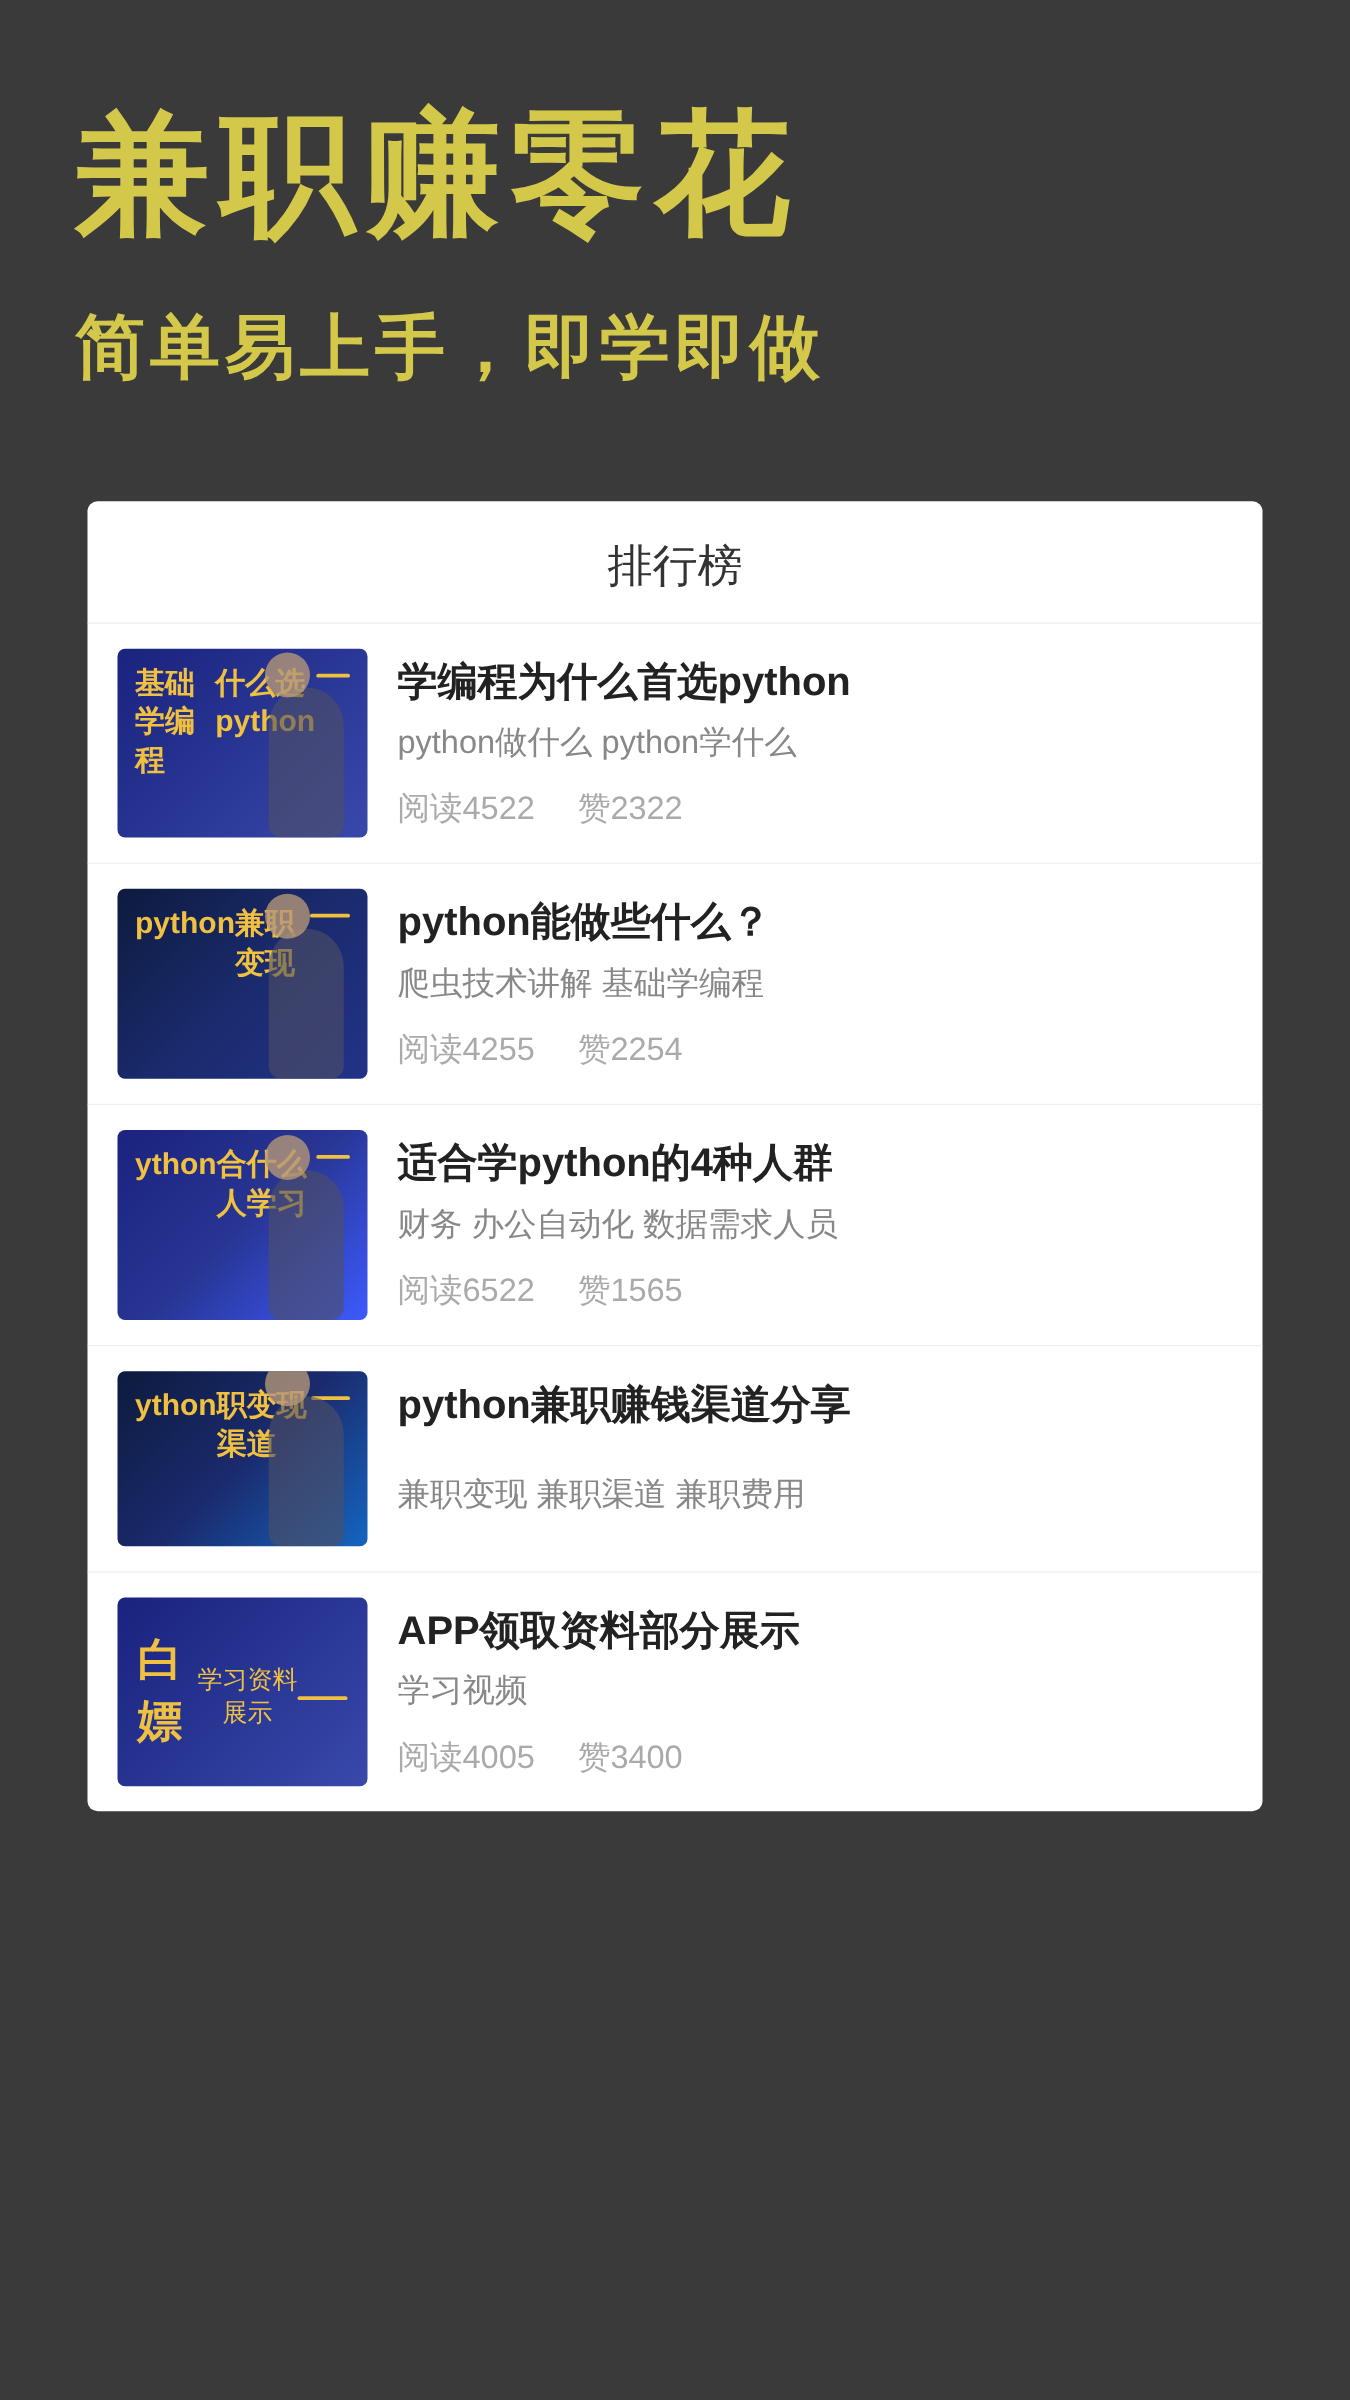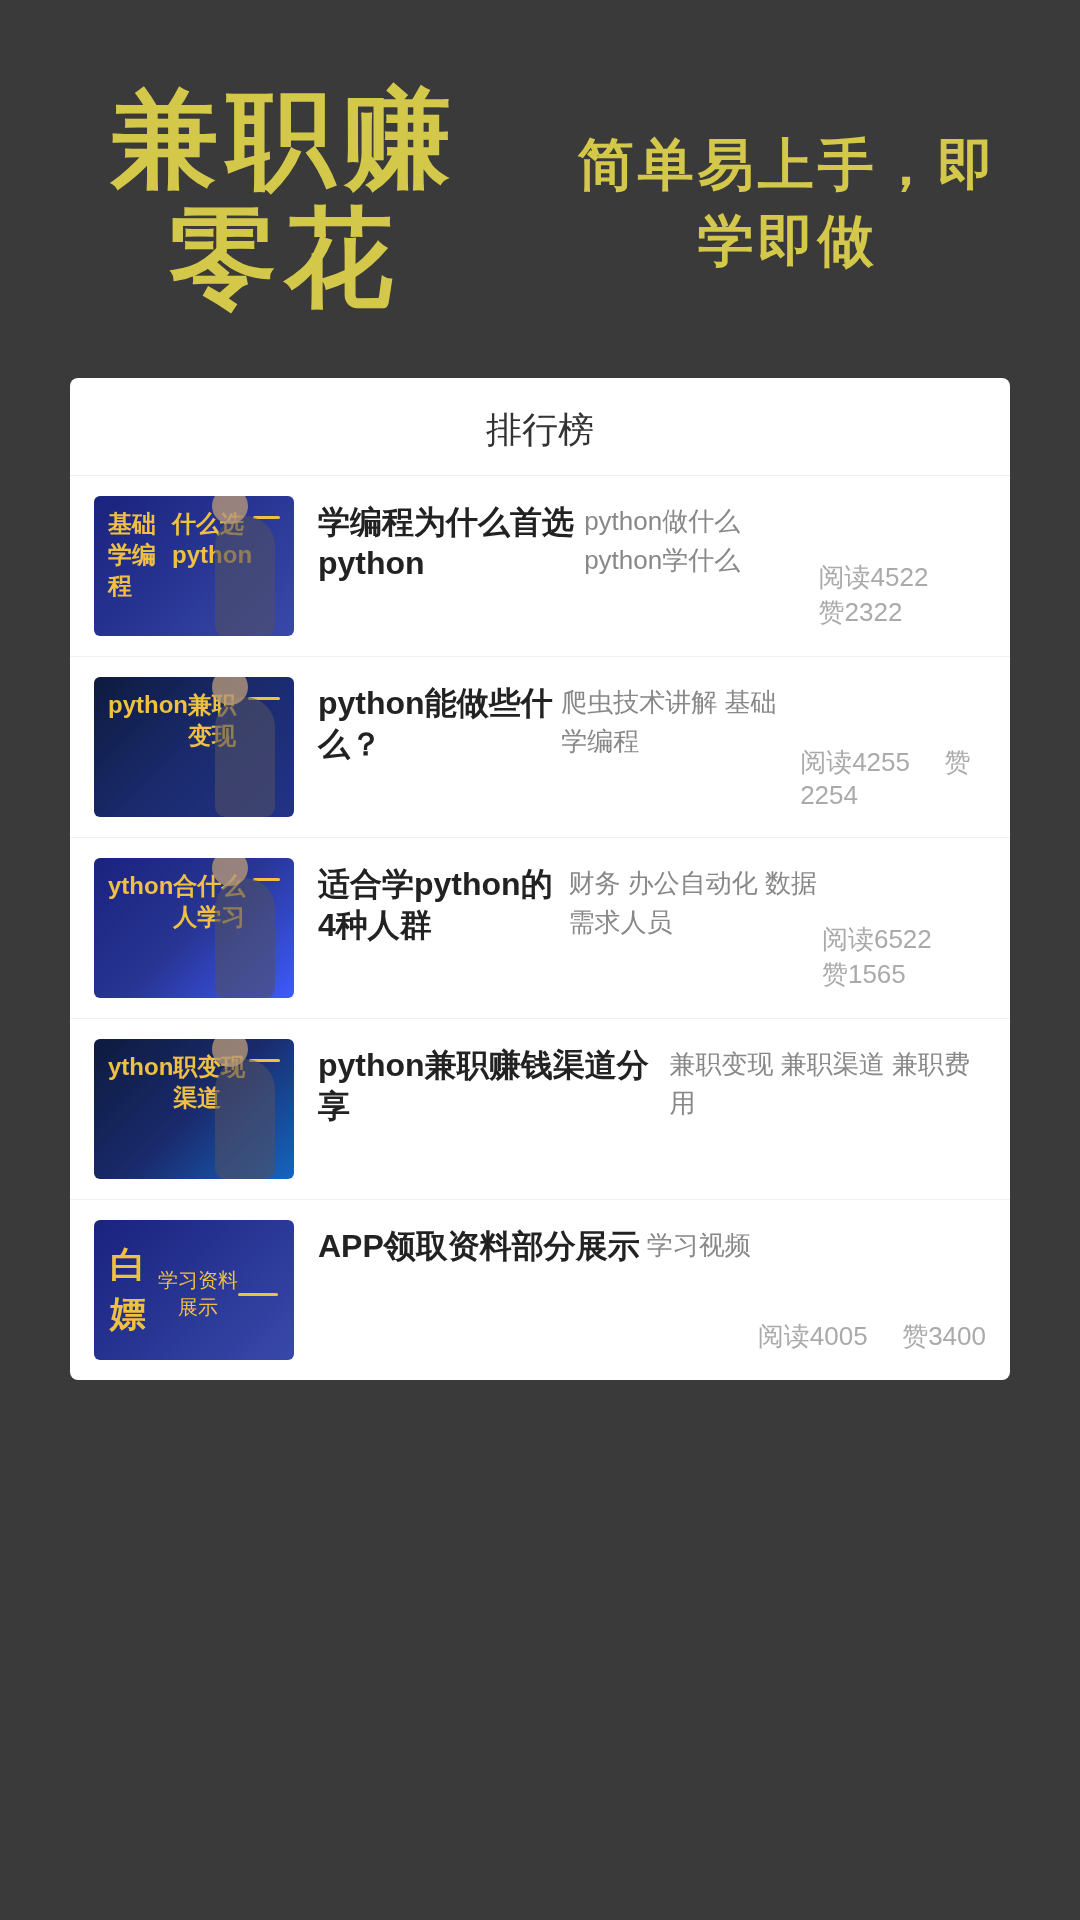--- a/index.html
+++ b/index.html
@@ -12,23 +12,23 @@
       font-family: "PingFang SC", "Microsoft YaHei", "SimHei", sans-serif;
       display: flex;
       flex-direction: column;
       align-items: center;
     }
 
     .header-section {
       width: 100%;
       padding: 80px 60px 40px;
       display: flex;
-      flex-direction: row;
-      align-items: center;
-      gap: 46px;
+      flex-direction: column;
+      align-items: flex-start;
+      gap: 32px;
     }
 
     .main-title {
       font-size: 108px;
       font-weight: 700;
       color: #d4c84a;
       letter-spacing: 8px;
       text-align: center;
       line-height: 1.1;
     }
@@ -40,21 +40,21 @@
       text-align: center;
       letter-spacing: 4px;
       margin-top: 10px;
     }
 
     .ranking-card {
       width: 940px;
       background: #ffffff;
       border-radius: 8px;
       overflow: hidden;
-      margin-top: 20px;
+      margin-top: 44px;
     }
 
     .ranking-header {
       text-align: center;
       padding: 28px 0 20px;
       font-size: 36px;
       color: #333333;
       font-weight: 500;
       border-bottom: 1px solid #eeeeee;
     }
@@ -155,21 +155,21 @@
       background: rgba(180, 150, 120, 0.8);
       border-radius: 50%;
       position: absolute;
       top: -18px;
       left: 12px;
     }
 
     .item-content {
       flex: 1;
       display: flex;
-      flex-direction: row;
+      flex-direction: column;
       justify-content: space-between;
       padding: 6px 0;
     }
 
     .item-title {
       font-size: 32px;
       color: #222222;
       font-weight: 600;
       line-height: 1.3;
       margin-bottom: 8px;

